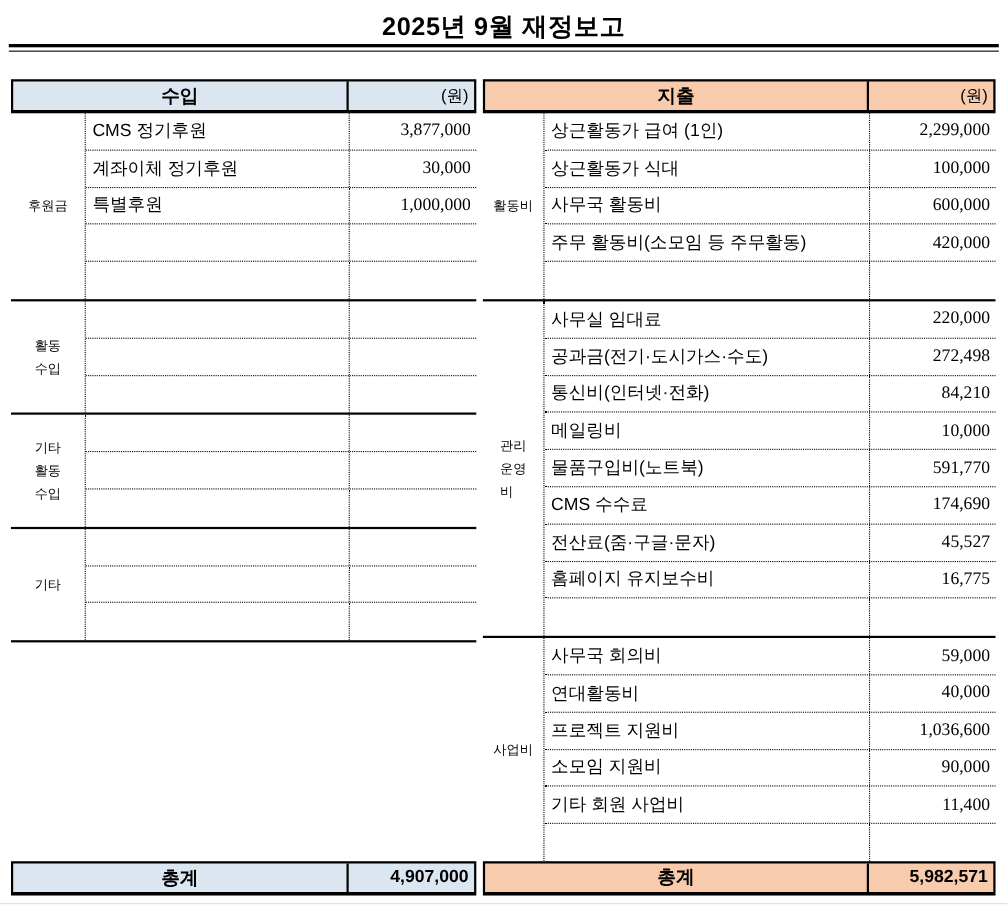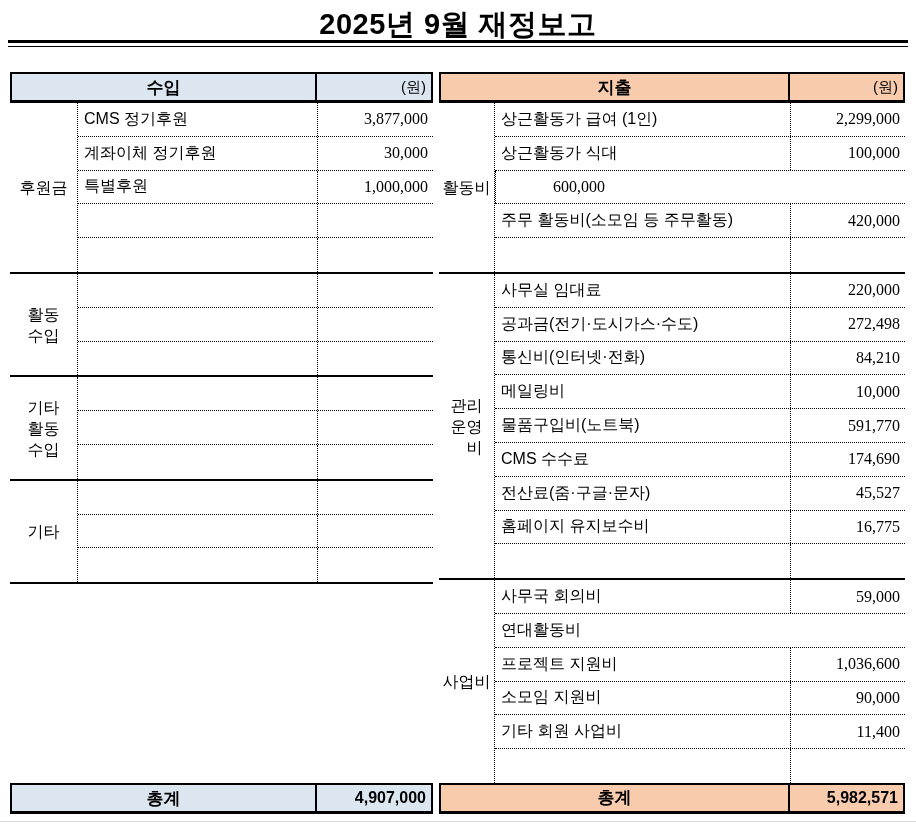--- a/index.html
+++ b/index.html
@@ -8,21 +8,21 @@
     width: 916px; height: 835px;
     font-family: "Liberation Sans", "DejaVu Sans", sans-serif;
     color: #000;
     position: relative;
     overflow: hidden;
   }
   .page { width: 916px; height: 835px; padding-top: 8px; }
 
   .title {
     text-align: center;
-    font-size: 29px;
+    font-size: 23px;
     font-weight: bold;
     letter-spacing: 0.5px;
     height: 32px;
     line-height: 32px;
   }
   .title-rule {
     margin: 0 8px;
     border-top: 3px solid #000;
     border-bottom: 1px solid #000;
     height: 7px;
@@ -66,23 +66,23 @@
     border-left: 2px solid #000;
   }
   .income .h-unit, .income .cell.amount, .income .total-amount { width: 116px; }
   .expense .h-unit, .expense .cell.amount, .expense .total-amount { width: 115px; }
 
   
   .group { display: flex; border-bottom: 2px solid #000; }
   .expense .group:last-of-type { border-bottom: none; }
   .group-label {
     display: flex; align-items: center; justify-content: center;
-    text-align: right;
+    text-align: left;
     white-space: pre-line;
-    font-size: 16px;
+    font-size: 12px;
     line-height: 21px;
     border-right: 1px dotted #000;
   }
   .income .group-label { width: 68px; }
   .expense .group-label { width: 56px; }
   .rows { flex: 1; display: flex; flex-direction: column; }
   .row {
     display: flex;
     height: 33.8px;
     border-bottom: 1px dotted #000;
@@ -251,20 +251,21 @@
             <div class="rows">
               <div class="row">
                 <div class="cell item">상근활동가 급여 (1인)</div>
                 <div class="cell amount">2,299,000</div>
               </div>
               <div class="row">
                 <div class="cell item">상근활동가 식대</div>
                 <div class="cell amount">100,000</div>
               </div>
               <div class="row">
+                <div class="cell item">사무국 활동비</div>
                 <div class="cell amount">600,000</div>
               </div>
               <div class="row">
                 <div class="cell item">주무 활동비(소모임 등 주무활동)</div>
                 <div class="cell amount">420,000</div>
               </div>
               <div class="row">
                 <div class="cell item"></div>
                 <div class="cell amount"></div>
               </div>
@@ -315,20 +316,21 @@
           </div>
           <div class="group">
             <div class="group-label">사업비</div>
             <div class="rows">
               <div class="row">
                 <div class="cell item">사무국 회의비</div>
                 <div class="cell amount">59,000</div>
               </div>
               <div class="row">
                 <div class="cell item">연대활동비</div>
+                <div class="cell amount">40,000</div>
               </div>
               <div class="row">
                 <div class="cell item">프로젝트 지원비</div>
                 <div class="cell amount">1,036,600</div>
               </div>
               <div class="row">
                 <div class="cell item">소모임 지원비</div>
                 <div class="cell amount">90,000</div>
               </div>
               <div class="row">

